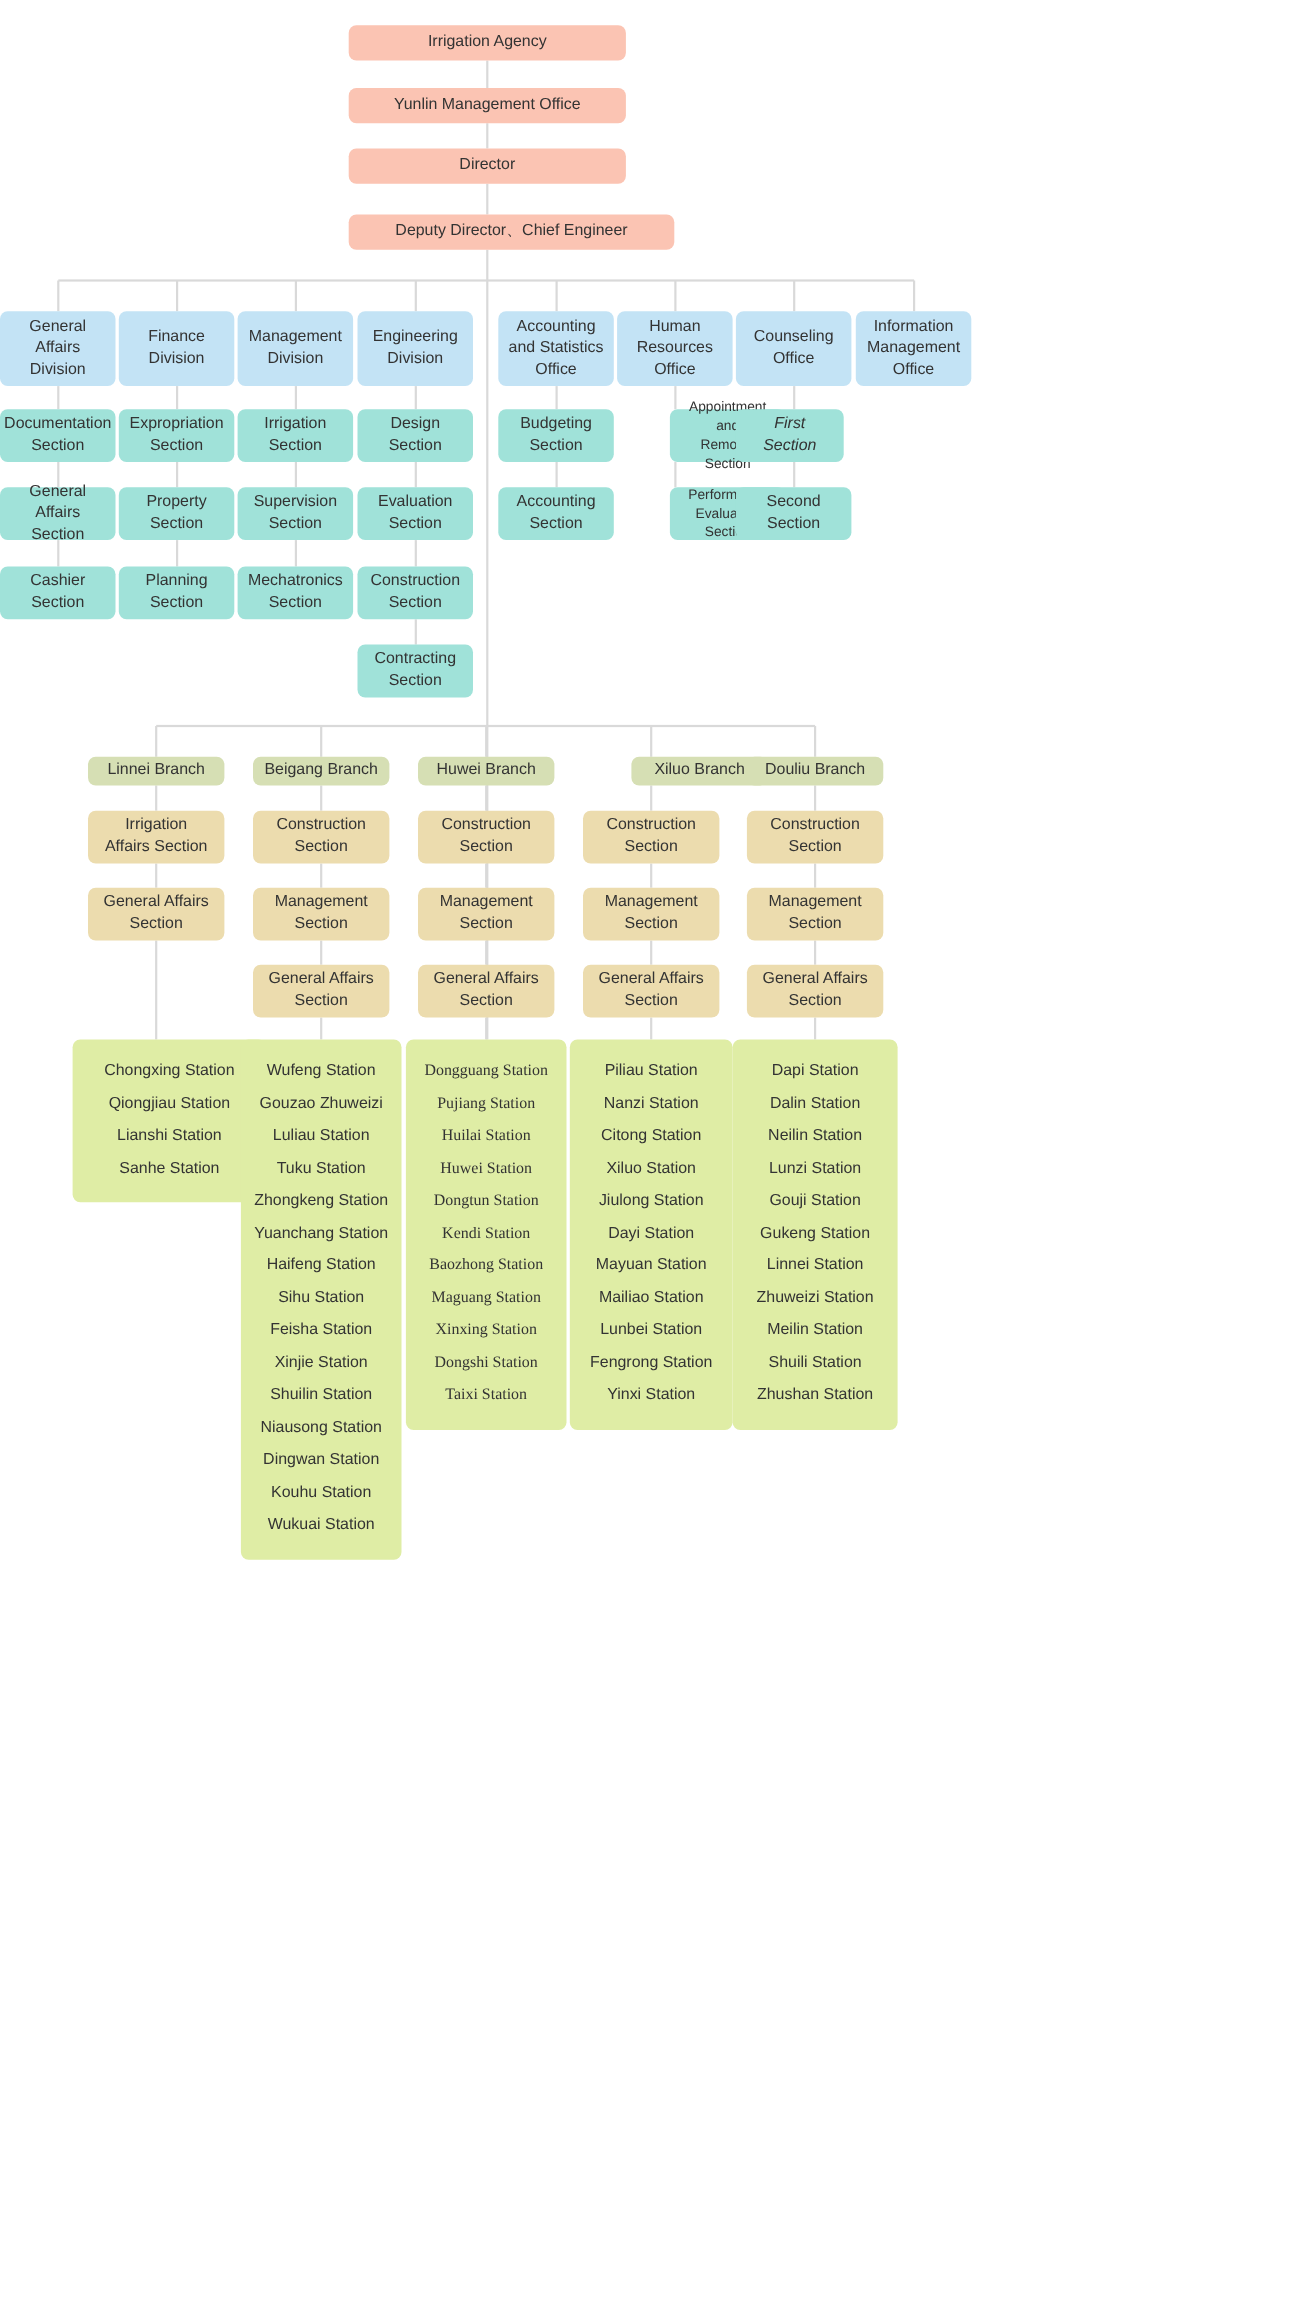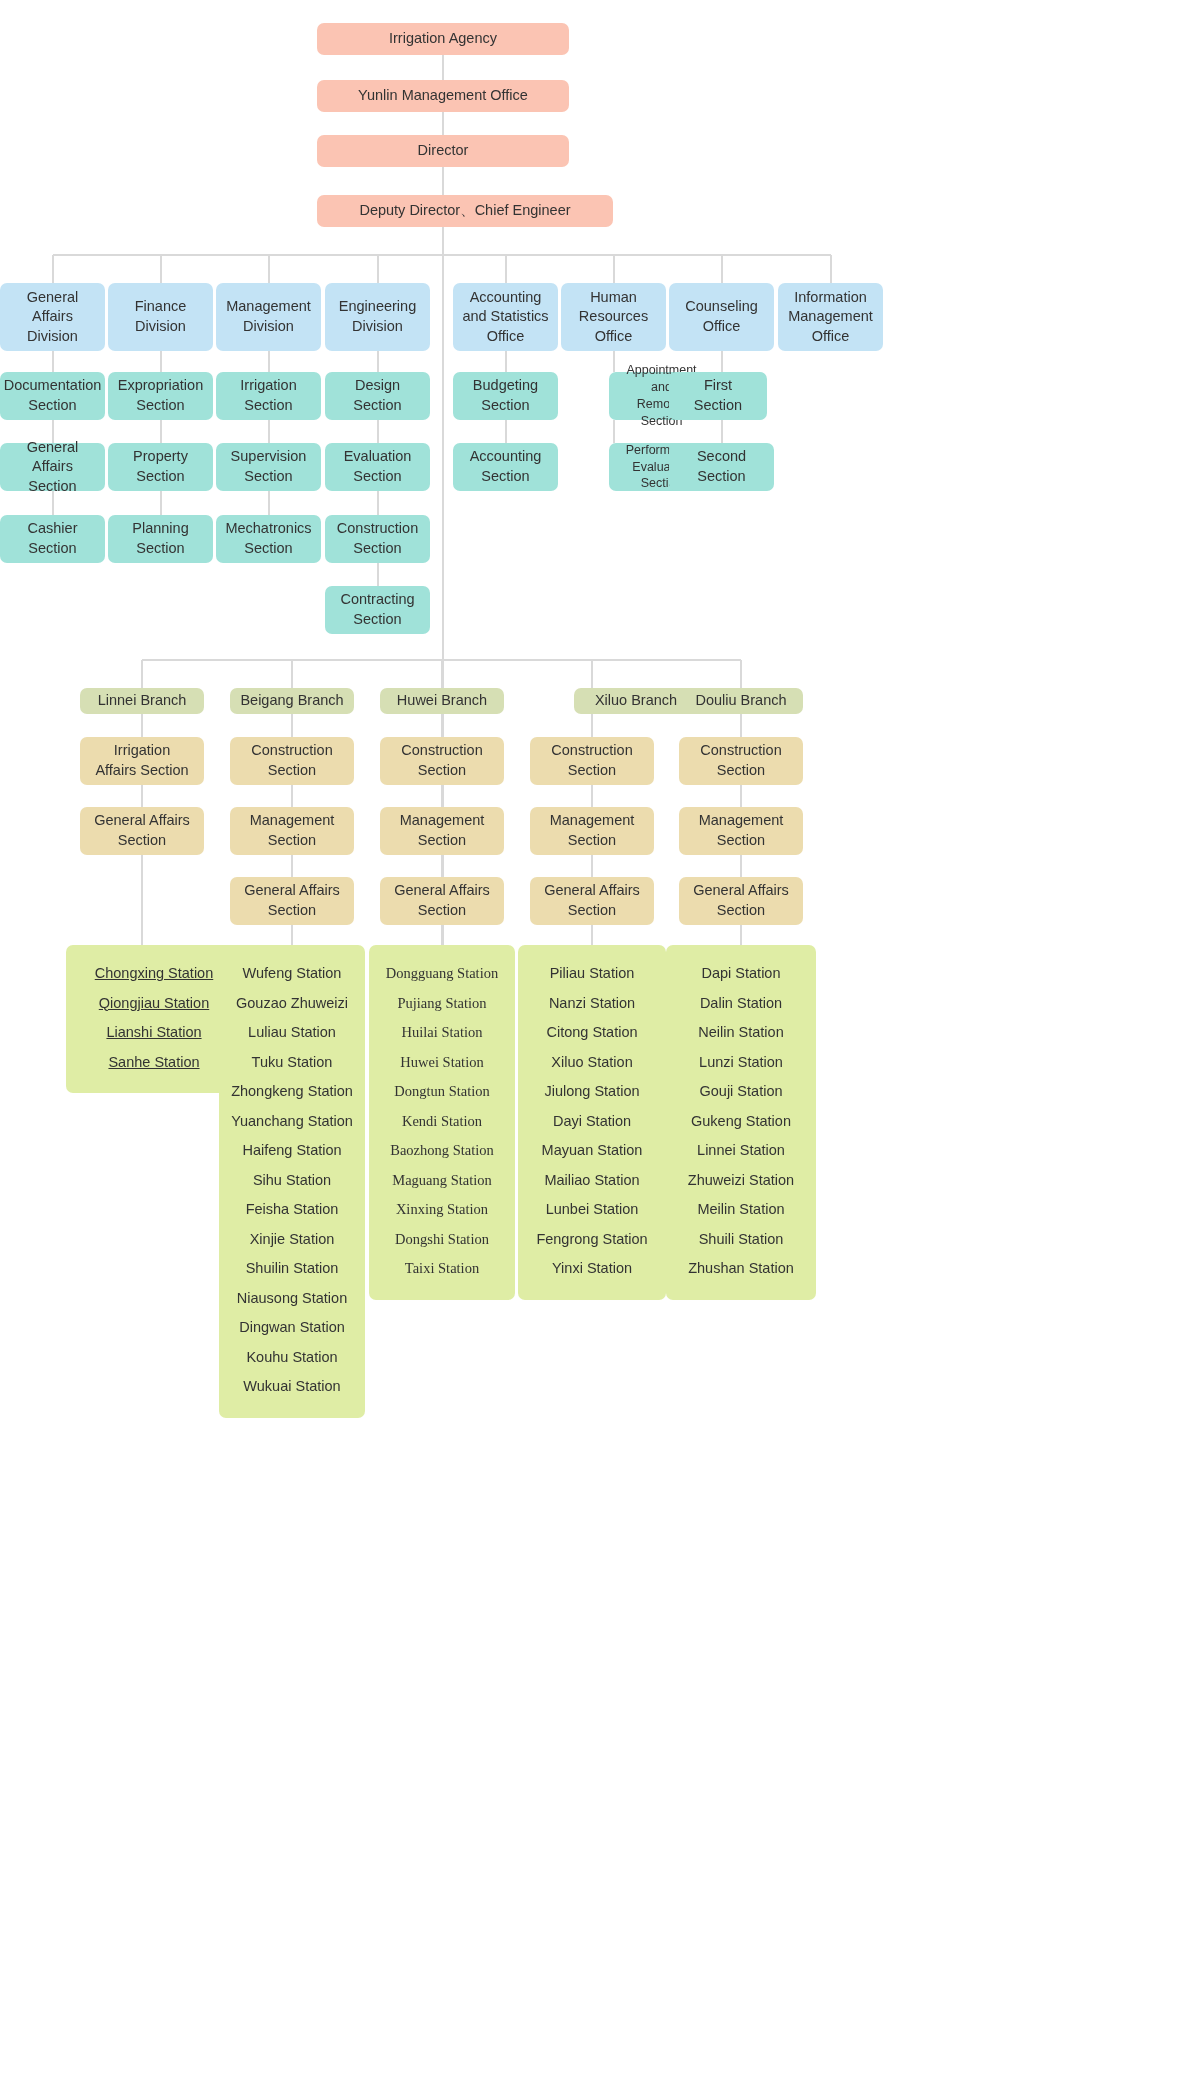--- a/index.html
+++ b/index.html
@@ -111,37 +111,37 @@
     <div class="node sec" style="left: 453px; top: 372px; width: 105px; height: 48px;">Budgeting<br>Section</div>
     <div class="line v" style="left: 504.5px; top: 420px; width: 2px; height: 23px;"></div>
     <div class="node sec" style="left: 453px; top: 443px; width: 105px; height: 48px;">Accounting<br>Section</div>
     <div class="node div" style="left: 561px; top: 283px; width: 105px; height: 68px;">Human<br>Resources<br>Office</div>
     <div class="line v" style="left: 612.5px; top: 351px; width: 2px; height: 21px;"></div>
     <div class="node sec small" style="left: 561px; top: 372px; width: 105px; height: 48px;">Appointment and<br>Removal Section</div>
     <div class="line v" style="left: 612.5px; top: 420px; width: 2px; height: 23px;"></div>
     <div class="node sec small" style="left: 561px; top: 443px; width: 105px; height: 48px;">Performance<br>Evaluation Section</div>
     <div class="node div" style="left: 669px; top: 283px; width: 105px; height: 68px;">Counseling<br>Office</div>
     <div class="line v" style="left: 720.5px; top: 351px; width: 2px; height: 21px;"></div>
-    <div class="node sec" style="left: 669px; top: 372px; width: 98px; height: 48px;">First<br>Section</div>
+    <div class="node sec" style="left: 669px; top: 372px; width: 98px; height: 48px; font-style: italic;">First<br>Section</div>
     <div class="line v" style="left: 720.5px; top: 420px; width: 2px; height: 23px;"></div>
     <div class="node sec" style="left: 669px; top: 443px; width: 105px; height: 48px;">Second<br>Section</div>
     <div class="node div" style="left: 778px; top: 283px; width: 105px; height: 68px;">Information<br>Management<br>Office</div>
     <div class="line h" style="left: 142px; top: 659px; width: 599px; height: 2px;"></div>
     <div class="line v" style="left: 141px; top: 660px; width: 2px; height: 28px;"></div>
     <div class="line v" style="left: 291px; top: 660px; width: 2px; height: 28px;"></div>
     <div class="line v" style="left: 441px; top: 660px; width: 2px; height: 28px;"></div>
     <div class="line v" style="left: 591px; top: 660px; width: 2px; height: 28px;"></div>
     <div class="line v" style="left: 740px; top: 660px; width: 2px; height: 28px;"></div>
     <div class="node branch" style="left: 80px; top: 688px; width: 124px; height: 26px;">Linnei Branch</div>
     <div class="line v" style="left: 141px; top: 714px; width: 2px; height: 23px;"></div>
     <div class="node bsec" style="left: 80px; top: 737px; width: 124px; height: 48px;">Irrigation<br>Affairs Section</div>
     <div class="line v" style="left: 141px; top: 785px; width: 2px; height: 22px;"></div>
     <div class="node bsec" style="left: 80px; top: 807px; width: 124px; height: 48px;">General Affairs<br>Section</div>
     <div class="line v" style="left: 141px; top: 855px; width: 2px; height: 90px;"></div>
-    <div class="node stations" style="left: 66px; top: 945px; width: 176px; text-decoration: underline;">
+    <div class="node stations" style="left: 66px; top: 945px; width: 176px;">
       <div class="st">Chongxing Station</div>
       <div class="st">Qiongjiau Station</div>
       <div class="st">Lianshi Station</div>
       <div class="st">Sanhe Station</div>
     </div>
     <div class="node branch" style="left: 230px; top: 688px; width: 124px; height: 26px;">Beigang Branch</div>
     <div class="line v" style="left: 291px; top: 714px; width: 2px; height: 23px;"></div>
     <div class="node bsec" style="left: 230px; top: 737px; width: 124px; height: 48px;">Construction<br>Section</div>
     <div class="line v" style="left: 291px; top: 785px; width: 2px; height: 22px;"></div>
     <div class="node bsec" style="left: 230px; top: 807px; width: 124px; height: 48px;">Management<br>Section</div>

